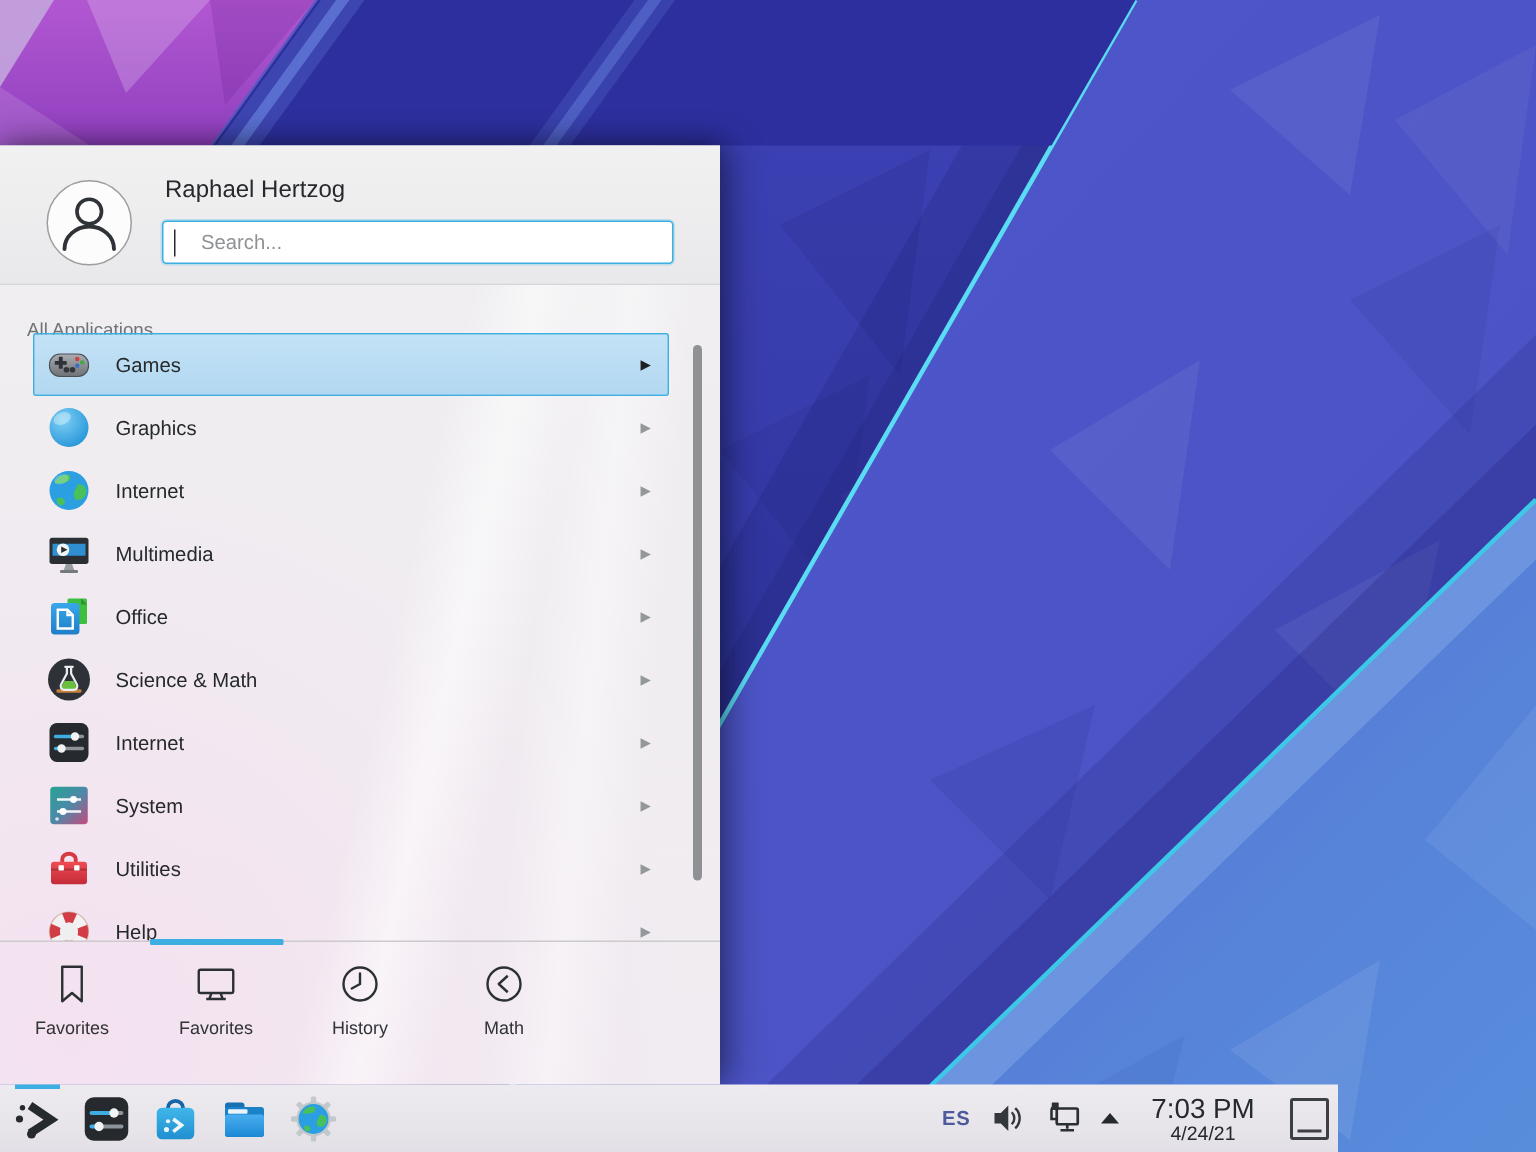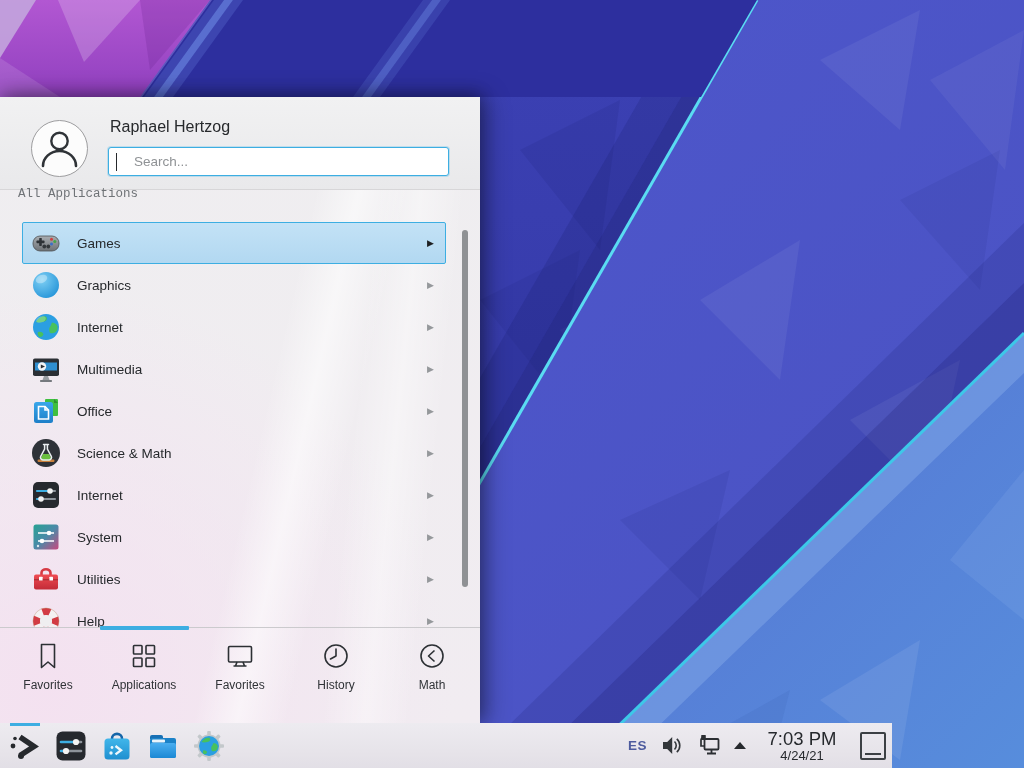--- a/index.html
+++ b/index.html
@@ -21,21 +21,21 @@
   .avatar{position:absolute;left:31px;top:23px;width:57px;height:57px;border-radius:50%;
     background:#fcfcfc;border:1px solid #9d9d9f;display:flex;align-items:center;justify-content:center;}
   .username{position:absolute;left:110px;top:21px;font-size:16px;color:#27292c;}
   .searchbox{position:absolute;left:108px;top:50px;width:341px;height:29px;background:#ffffff;
     border:1px solid var(--accent,#3daee2);border-radius:3px;box-shadow:0 0 0 1px rgba(61,174,226,.25);}
   .searchbox input{position:absolute;left:16px;top:0;width:100%;height:100%;border:none;outline:none;
     background:transparent;font-family:inherit;font-size:13.5px;color:#000000;padding:0 8px 0 9px;}
   .searchbox input::placeholder{color:#8f9295;opacity:1;}
   .caret{position:absolute;left:7px;top:5px;width:1px;height:18px;background:#26292c;animation:blink 1.1s step-end infinite;}
   @keyframes blink{50%{opacity:0;}}
-  .section-label{position:absolute;left:18px;top:90px;font-size:12.5px;color:#6f7377;font-family:Liberation Mono, monospace;}
+  .section-label{position:absolute;left:18px;top:116px;font-size:12.5px;color:#6f7377;}
 
   .cat-list{position:absolute;left:22px;top:125px;width:424px;height:405px;overflow:hidden;}
   .cat-row{height:42px;display:flex;align-items:center;padding:0 11px 0 7px;border:1px solid transparent;border-radius:2px;}
   .cat-row.selected{background:linear-gradient(180deg,#c3e2f6,#b2d8f1);border-color:#3daee2;}
   .cicon{width:32px;height:32px;flex:0 0 32px;display:flex;align-items:center;justify-content:center;}
   .clabel{margin-left:15px;font-size:13.5px;color:#26292c;}
   .arrow{margin-left:auto;font-size:9px;color:#95989b;line-height:1;}
   .cat-row.selected .arrow{color:#1d1f21;}
   .scrollbar{position:absolute;left:462px;top:133px;width:6px;height:357px;border-radius:3px;background:#8f9194;}
 
@@ -339,29 +339,20 @@
     <div class="tabbar">
       <div class="tab-indicator"></div>
 
       <div class="tab">
         <svg class="ticon" viewBox="0 0 30 30">
           <path d="M8.5,3.5 h13 v23 l-6.5,-5.5 l-6.5,5.5 z" fill="none" stroke="#2c3034" stroke-width="1.6" stroke-linejoin="round"></path>
         </svg>
         <span class="tlabel">Favorites</span>
       </div>
 
-      <div class="tab">
-        <svg class="ticon" viewBox="0 0 30 30">
-          <rect x="4.5" y="4.5" width="8.5" height="8.5" rx="0.8" fill="none" stroke="#2c3034" stroke-width="1.6"></rect>
-          <rect x="17" y="4.5" width="8.5" height="8.5" rx="0.8" fill="none" stroke="#2c3034" stroke-width="1.6"></rect>
-          <rect x="4.5" y="17" width="8.5" height="8.5" rx="0.8" fill="none" stroke="#2c3034" stroke-width="1.6"></rect>
-          <rect x="17" y="17" width="8.5" height="8.5" rx="0.8" fill="none" stroke="#2c3034" stroke-width="1.6"></rect>
-        </svg>
-        <span class="tlabel">Applications</span>
-      </div>
 
       <div class="tab">
         <svg class="ticon" viewBox="0 0 30 30">
           <rect x="3.5" y="5.5" width="23" height="15.5" rx="1.2" fill="none" stroke="#2c3034" stroke-width="1.6"></rect>
           <path d="M12,21 l-1.5,4 M18,21 l1.5,4 M8.5,25 h13" fill="none" stroke="#2c3034" stroke-width="1.6"></path>
         </svg>
         <span class="tlabel">Favorites</span>
       </div>
 
       <div class="tab">

